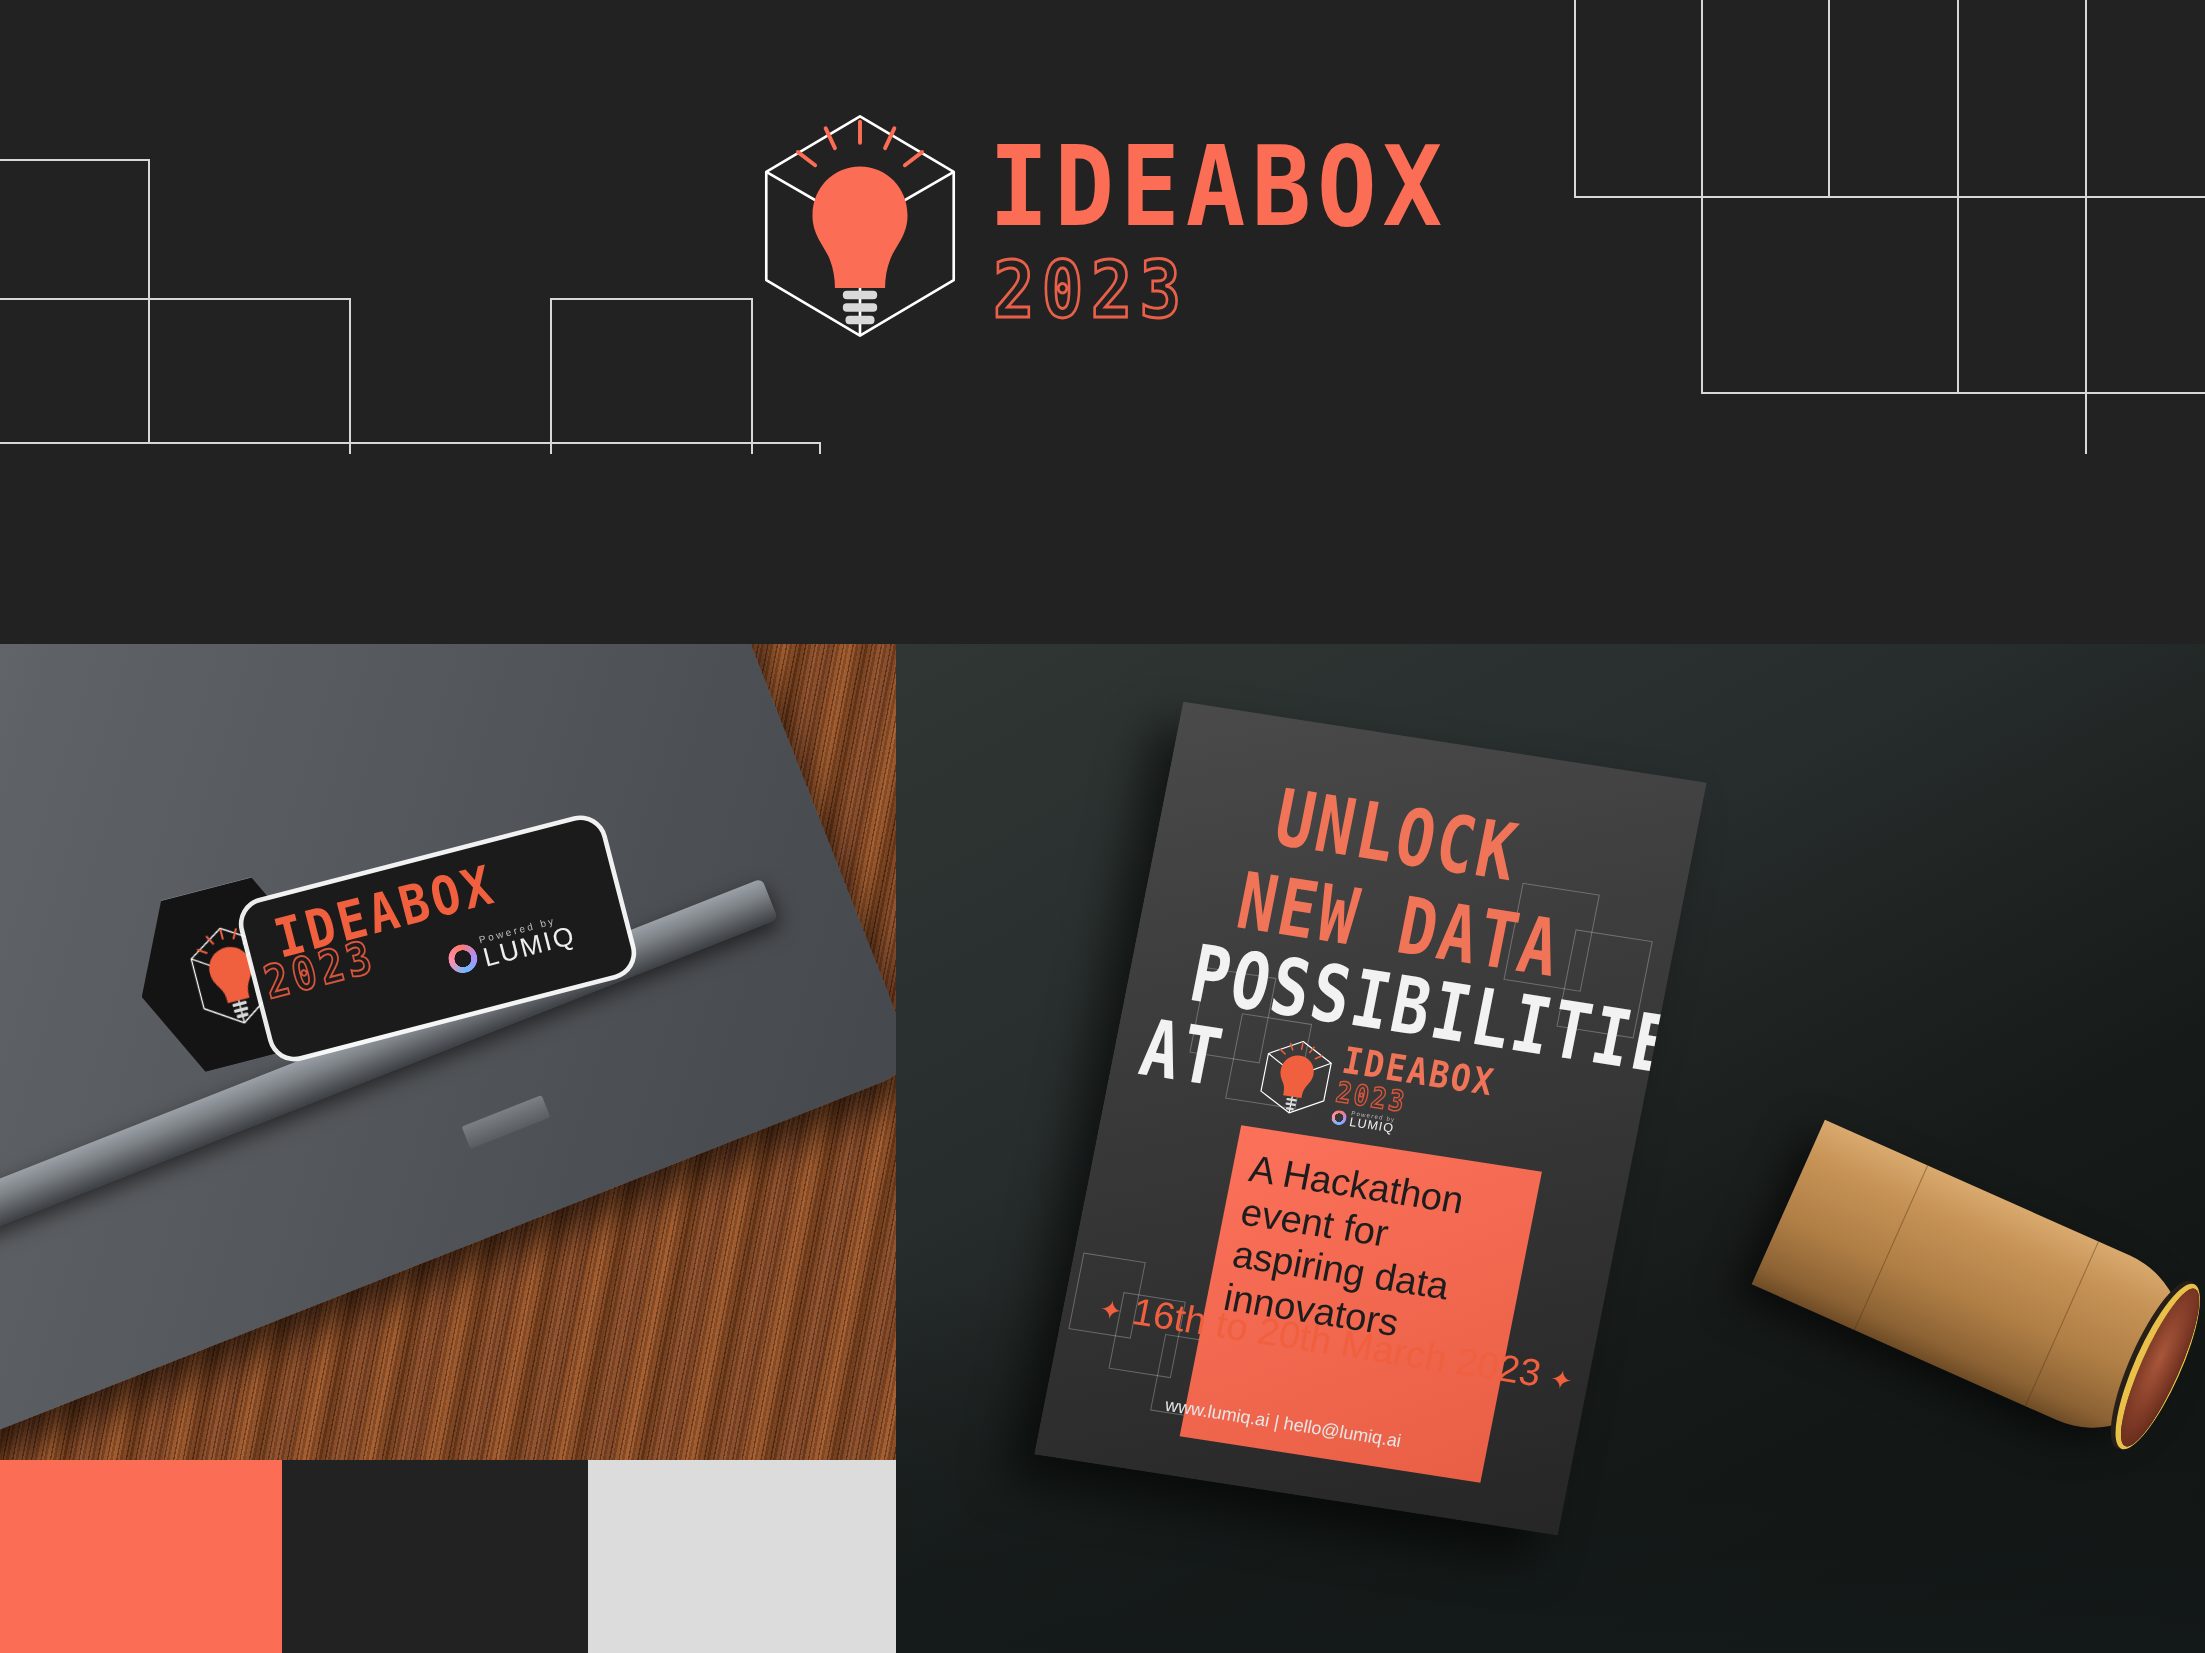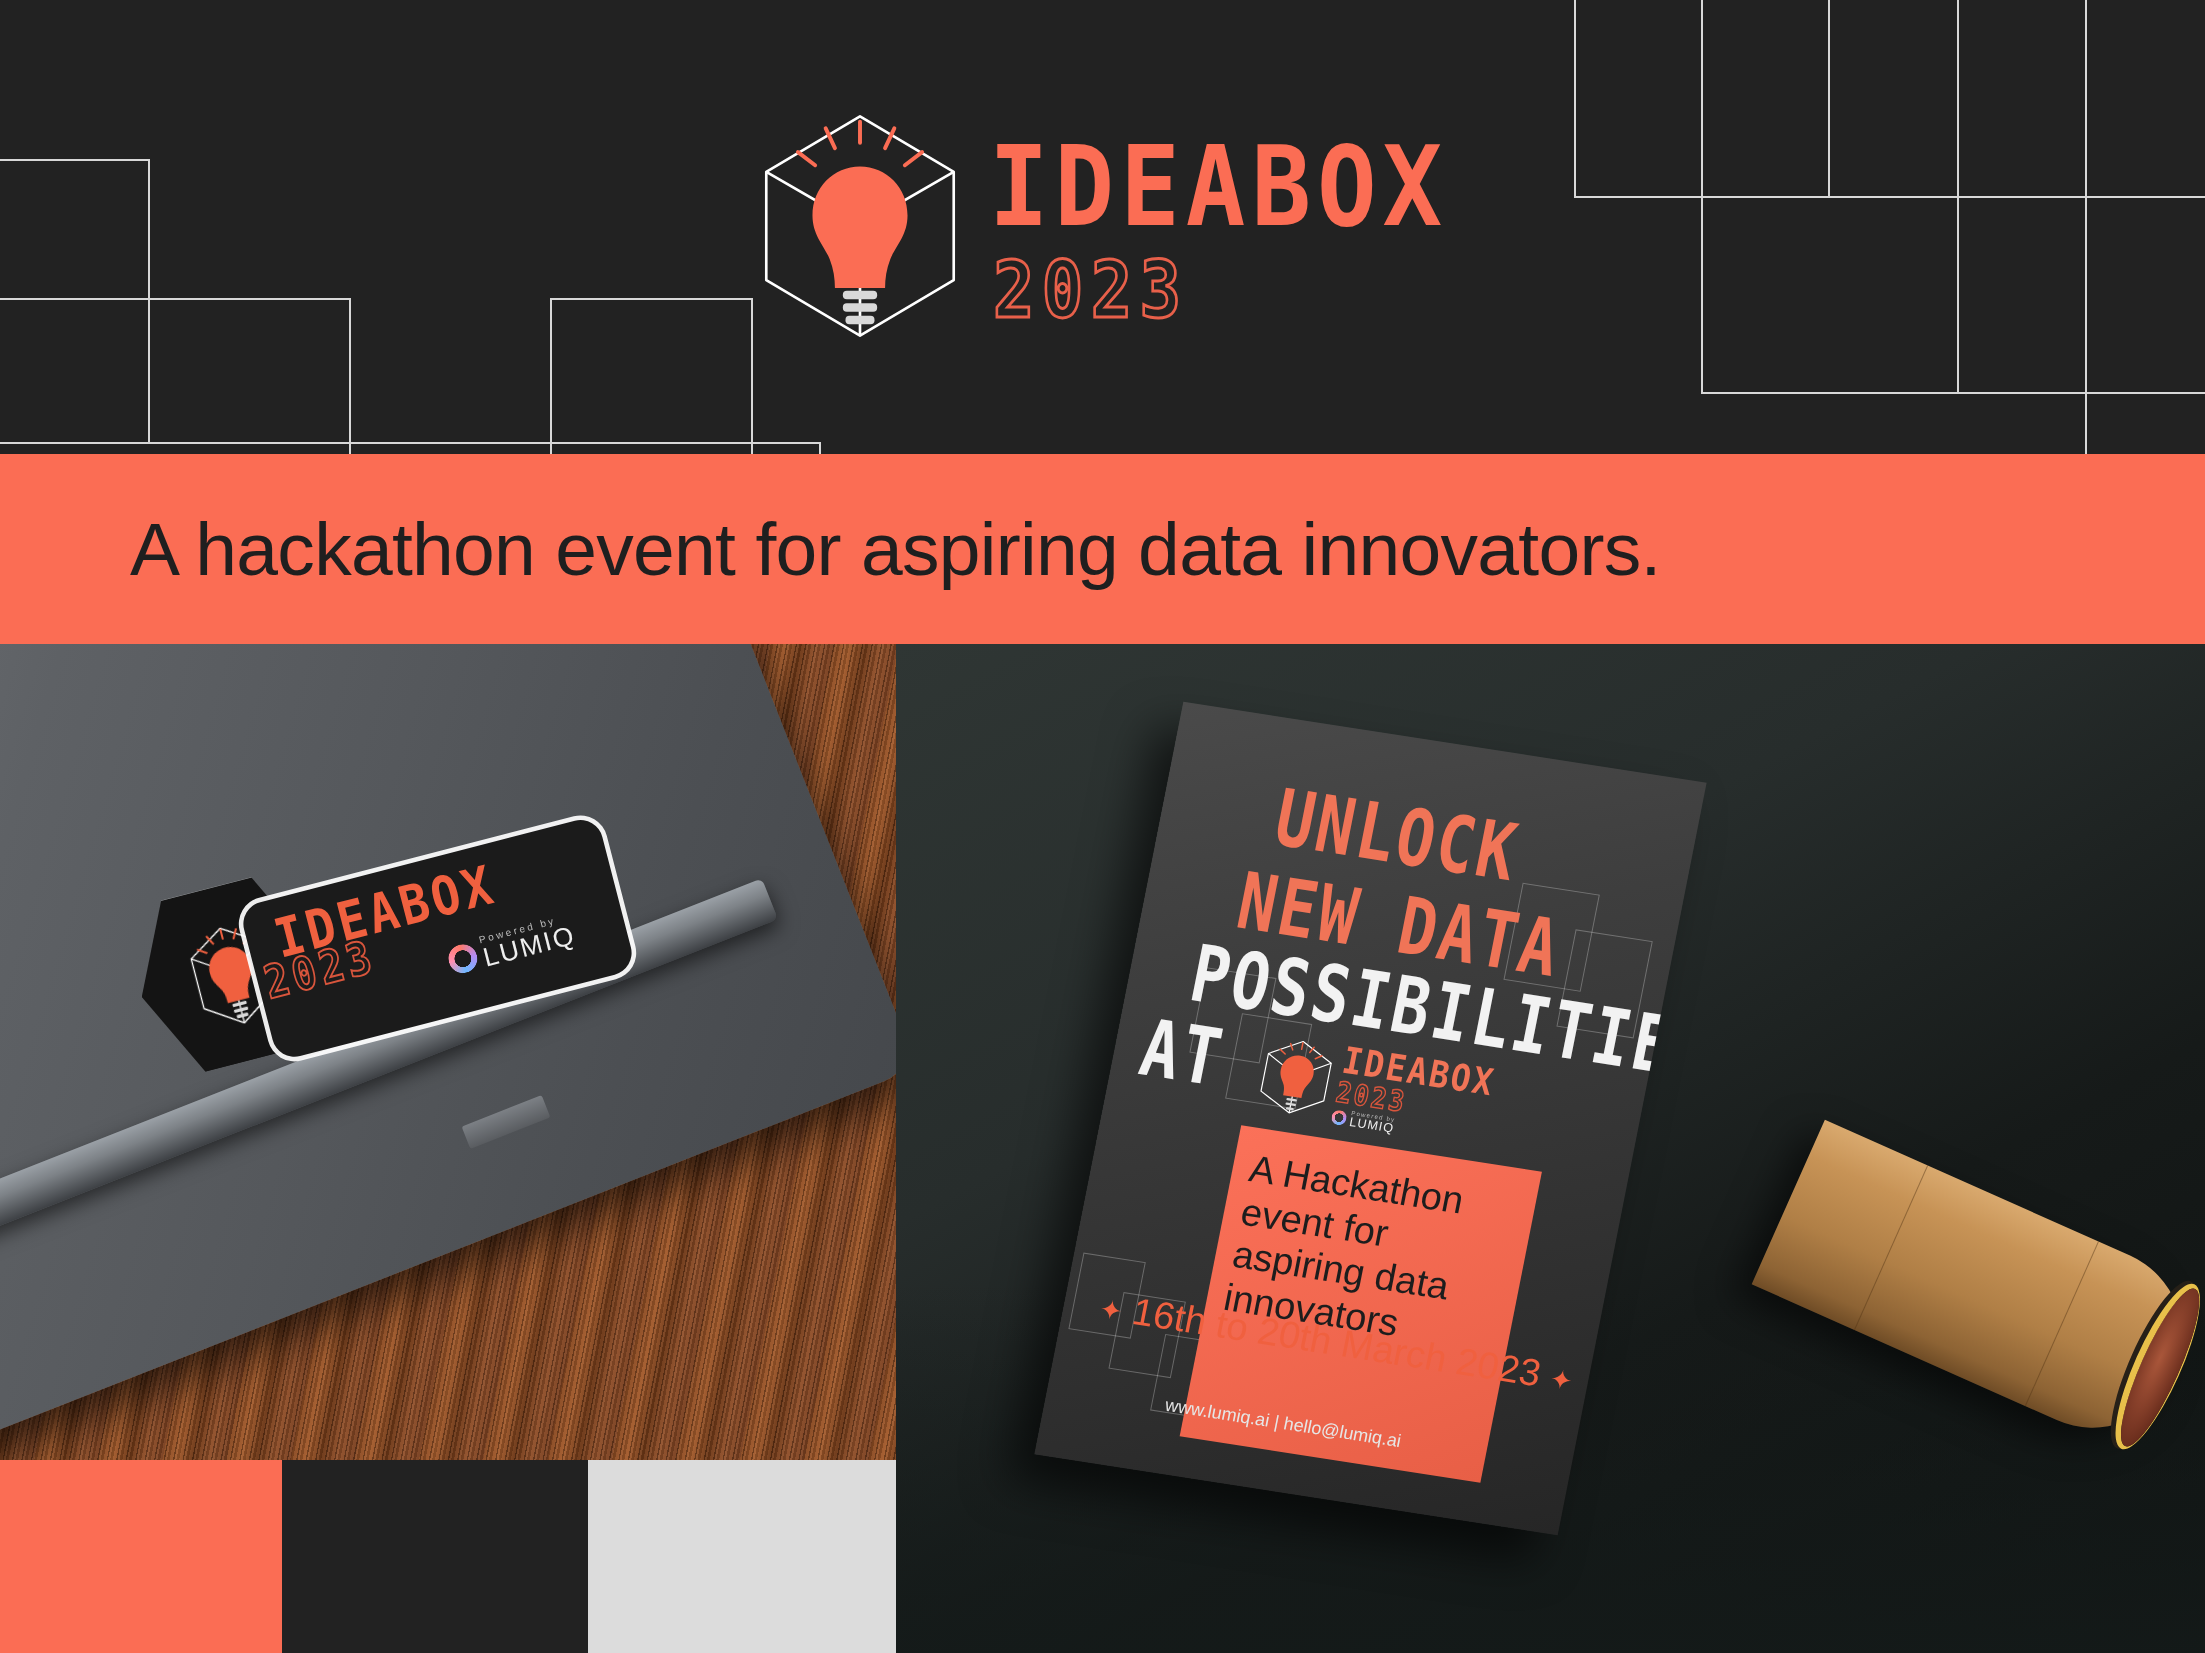--- a/index.html
+++ b/index.html
@@ -298,23 +298,20 @@
           </g>
         </svg>
       </div>
       <div class="wordmark">
         <div class="wordmark-text">IDEABOX</div>
         <div class="wordmark-year">2023</div>
       </div>
     </div>
   </div>
 
-  <div class="tagline-band">
-    <div class="tagline-text">A hackathon event for aspiring data innovators.</div>
-  </div>
 
   <div class="mockups">
 
     <div class="laptop-panel">
       <div class="wood-dark-blot"></div>
       <div class="laptop-body"></div>
       <div class="laptop-lip"></div>
       <div class="laptop-notch"></div>
 
       <div class="sticker">

